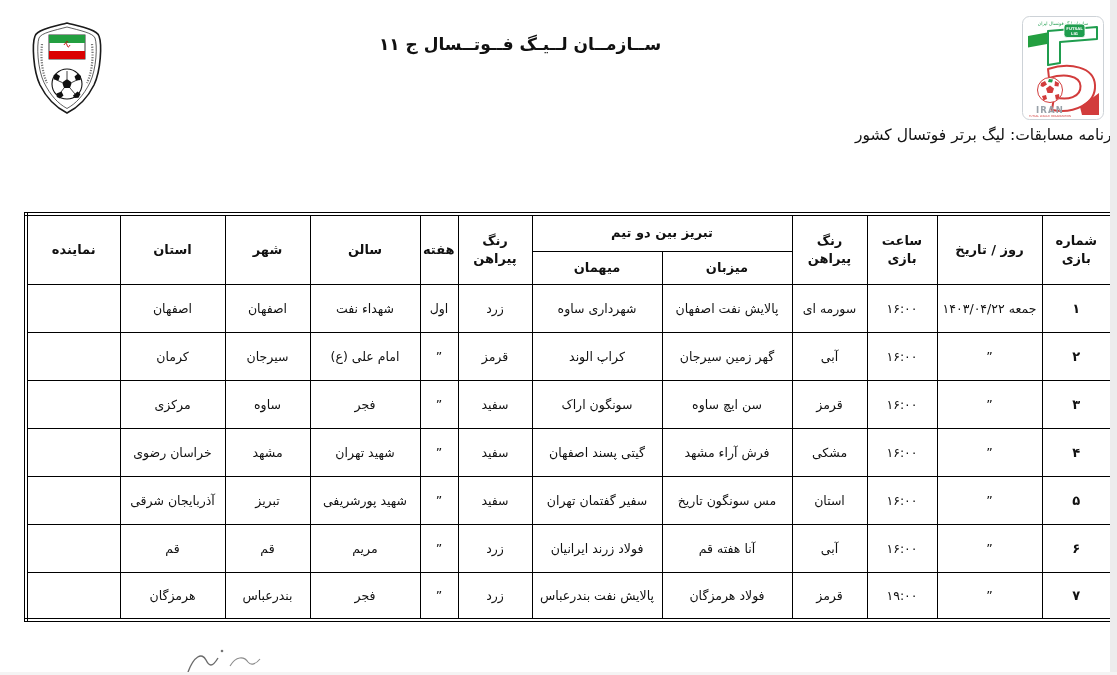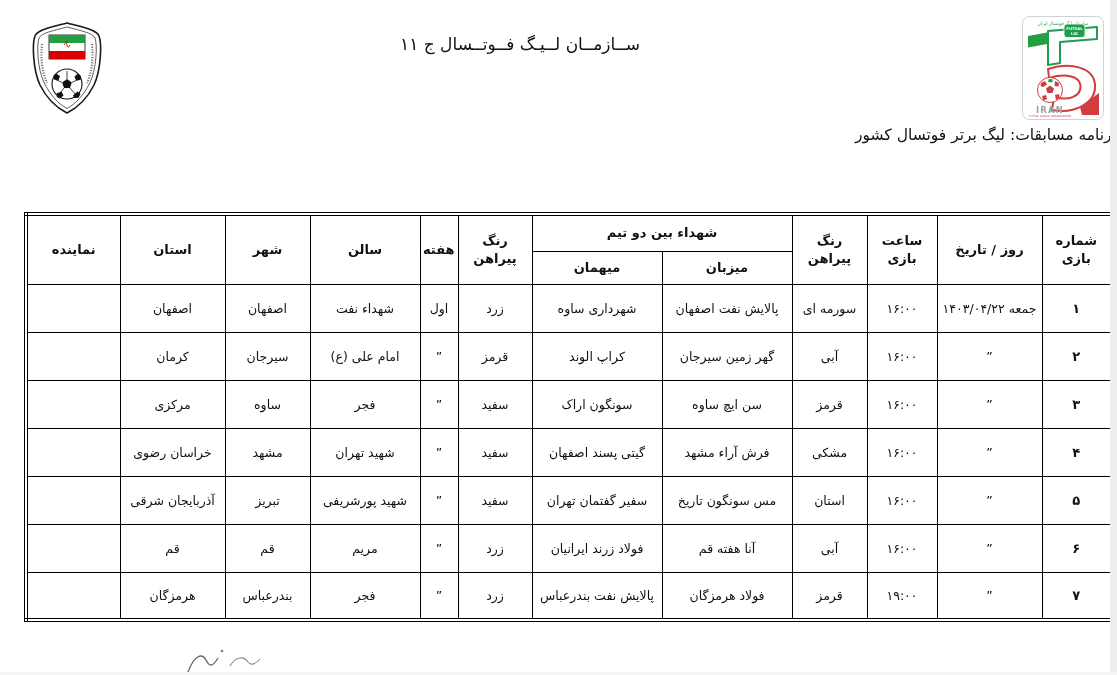--- a/index.html
+++ b/index.html
@@ -2,21 +2,21 @@
 <html lang="fa"><head>
 <meta charset="utf-8">
 <style>
   html,body{margin:0;padding:0;background:#fff;}
   .page{position:relative;width:1117px;height:675px;background:#ffffff;overflow:hidden;
         font-family:"DejaVu Sans","Liberation Sans",sans-serif;color:#111;}
   .edge-r{position:absolute;right:0;top:0;width:7px;height:100%;background:#ededed;}
   .edge-b{position:absolute;left:0;bottom:0;width:100%;height:3px;background:#f4f4f4;}
   .fed-logo{position:absolute;left:30px;top:22px;}
   .page-title{position:absolute;left:0;top:34px;width:1040px;text-align:center;
-              font-size:17px;font-weight:normal;direction:rtl;letter-spacing:.3px;}
+              font-size:17px;font-weight:bold;direction:rtl;letter-spacing:.3px;}
   .futsal-logo{position:absolute;left:1022px;top:16px;}
   .info{position:absolute;top:121px;right:0;direction:rtl;text-align:right;
         font-size:15.5px;line-height:28px;}
   .tbl-wrap{position:absolute;left:24px;top:212px;}
   table{border-collapse:collapse;table-layout:fixed;width:1086px;direction:rtl;
         border:4px double #000;}
   th,td{border:1px solid #000;text-align:center;vertical-align:middle;
         padding:1px 3px;overflow:hidden;}
   th{font-size:13px;font-weight:bold;white-space:pre-line;line-height:1.35;}
   td{font-size:12.5px;white-space:nowrap;}
@@ -102,21 +102,21 @@
     </colgroup>
     <thead>
       <tr class="h1">
         <th rowspan="2">شماره
 بازی</th>
         <th rowspan="2">روز / تاریخ</th>
         <th rowspan="2">ساعت
 بازی</th>
         <th rowspan="2">رنگ
 پیراهن</th>
-        <th colspan="2">شهداء بین دو تیم</th>
+        <th colspan="2">تبریز بین دو تیم</th>
         <th rowspan="2">رنگ
 پیراهن</th>
         <th rowspan="2">هفته</th>
         <th rowspan="2">سالن</th>
         <th rowspan="2">شهر</th>
         <th rowspan="2">استان</th>
         <th rowspan="2">نماینده</th>
       </tr>
       <tr class="h2">
         <th>میزبان</th>

